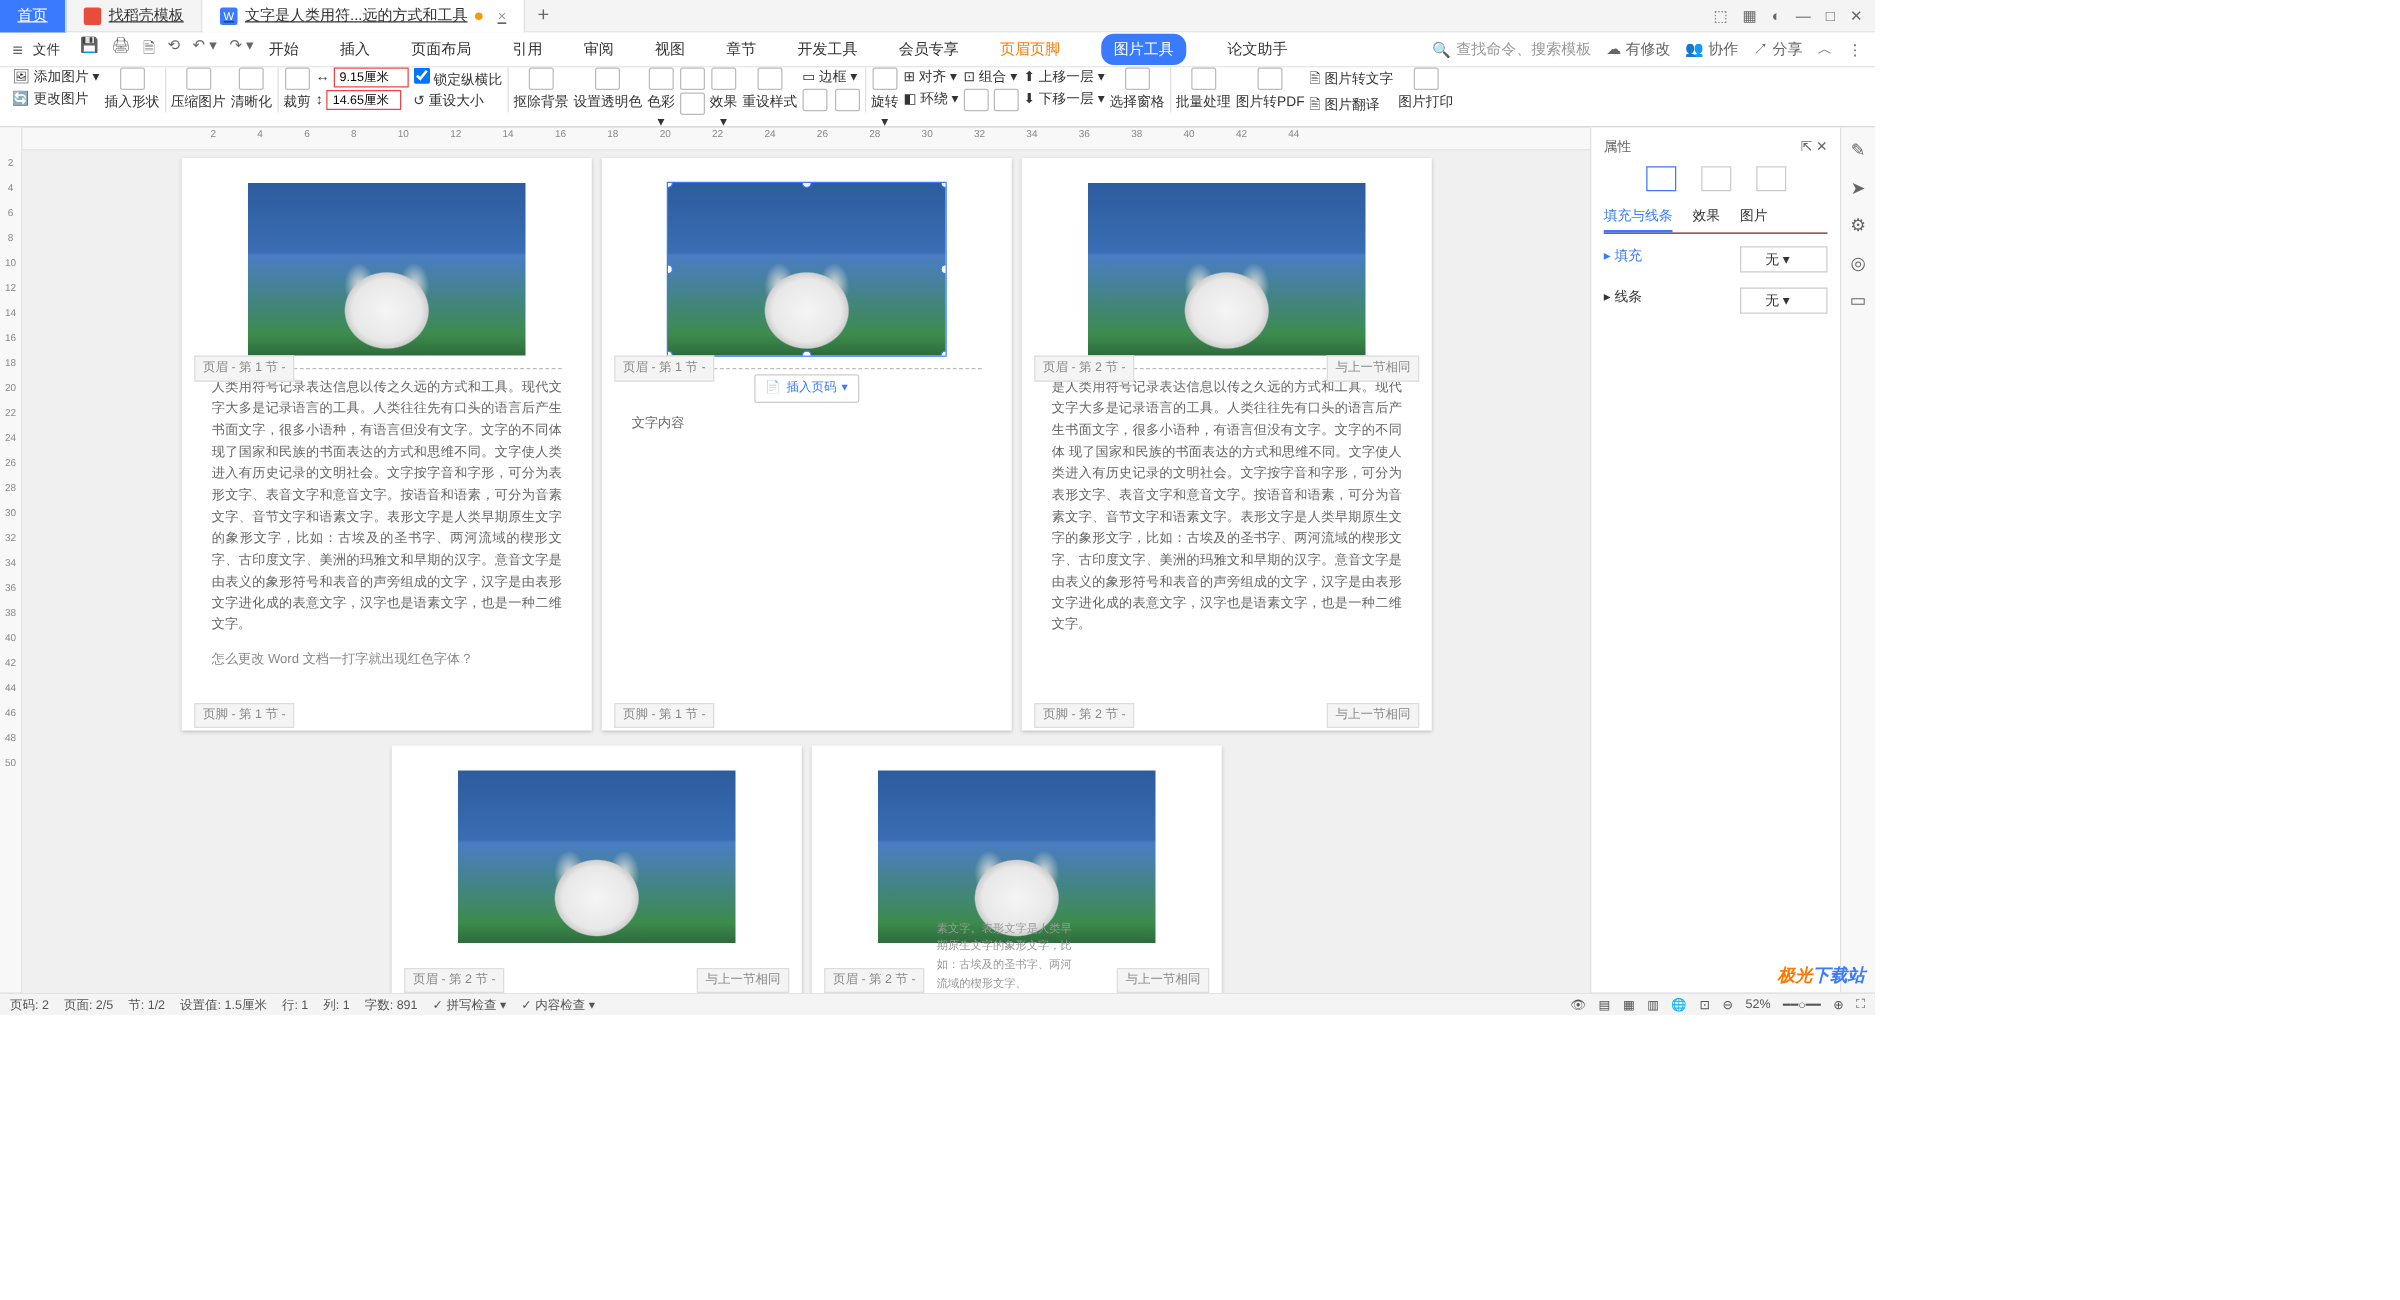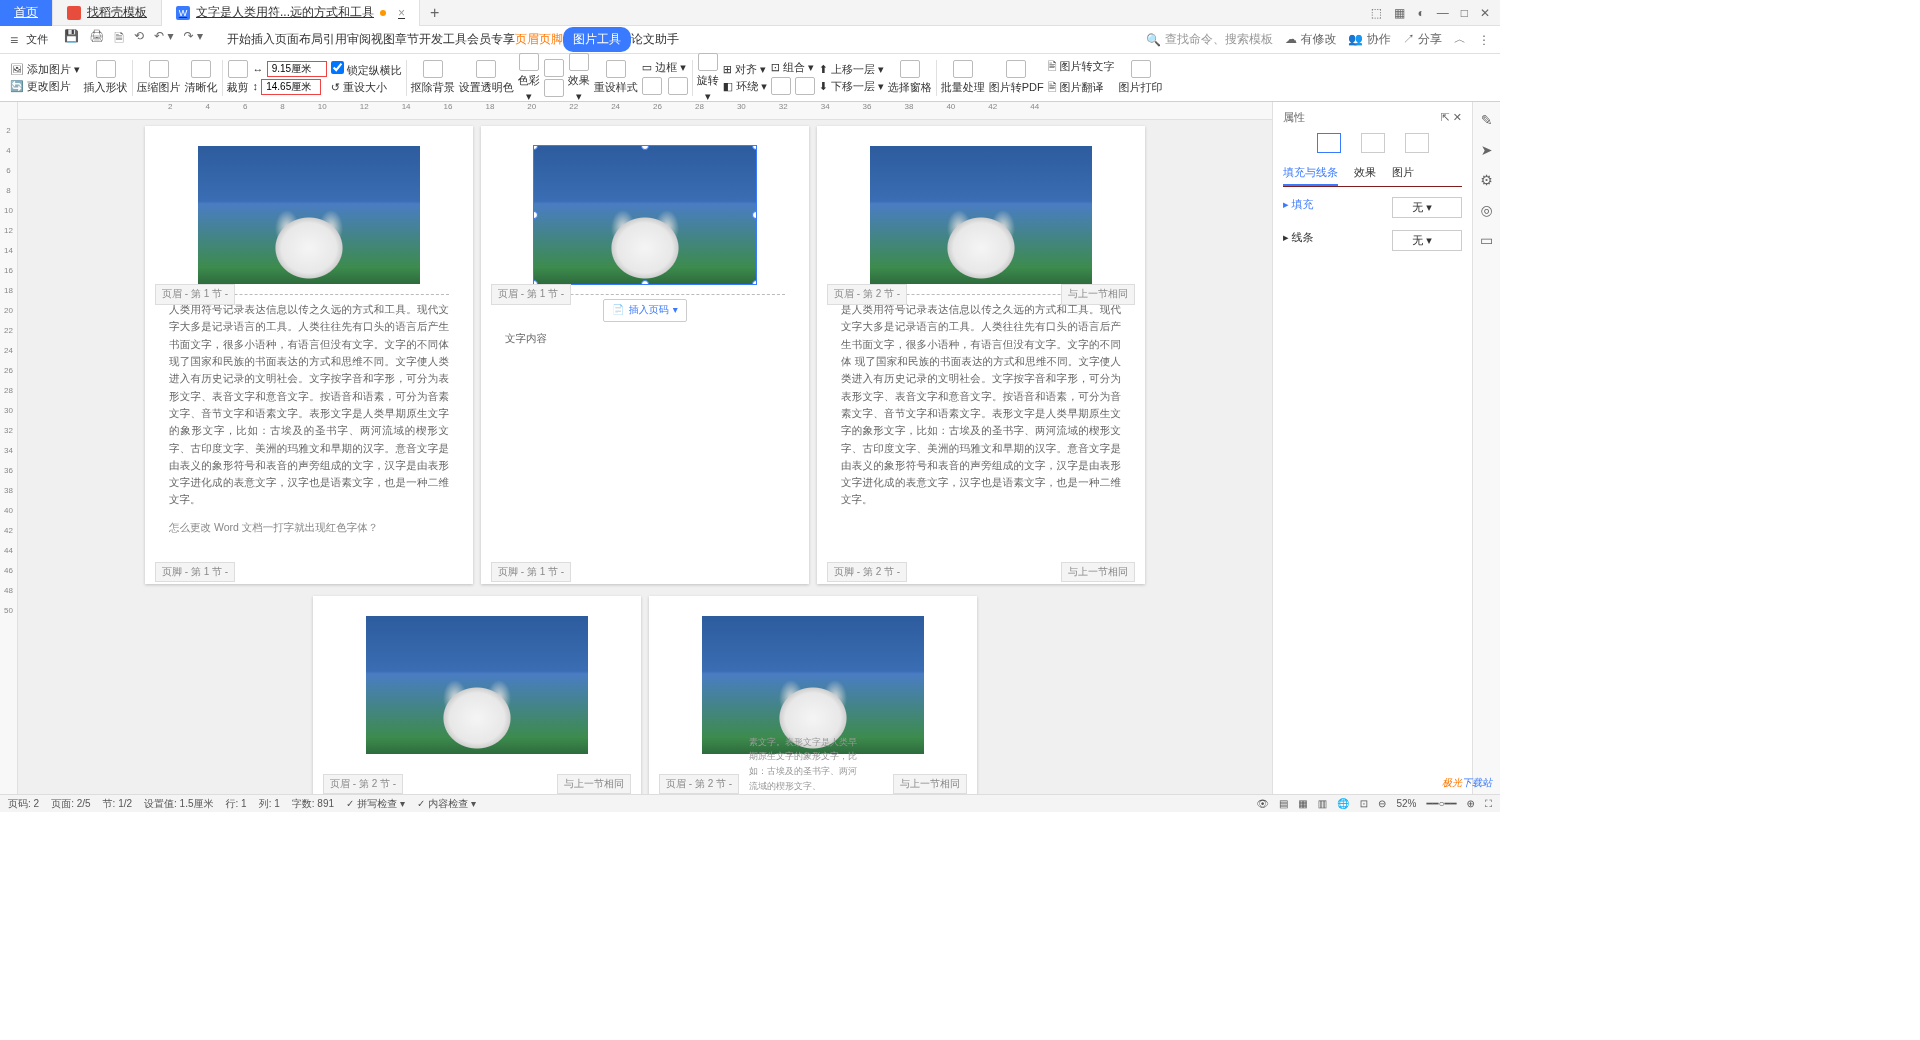--- a/index.html
+++ b/index.html
@@ -18,29 +18,29 @@
 .titlebar-right { margin-left: auto; display: flex; gap: 12px; padding-right: 10px; color: #666; align-items: center; }
 .titlebar-right span { cursor: pointer; }
 
 
 .menubar { height: 28px; display: flex; align-items: center; padding: 0 10px; gap: 4px; border-bottom: 1px solid #e0e0e0; background:#fff; }
 .menu-left { display: flex; align-items: center; gap: 8px; }
 .hamburger { font-size: 14px; color: #666; }
 .file-btn { font-size: 11px; }
 .qat { display: flex; gap: 10px; color: #666; padding: 0 8px; }
 .qat span { cursor: pointer; }
-.menu-tabs { display: flex; gap: 0; margin-left: 12px; }
+.menu-tabs { display: flex; gap: 33px; }
 .menu-tab { font-size: 12px; color: #333; cursor: pointer; padding: 4px 0; }
 .menu-tab.hl-orange { color: #ff7800; }
 .menu-tab.hl-blue { background: #3a7afe; color: #fff; padding: 4px 10px; border-radius: 10px; }
 .menu-right { margin-left: auto; display: flex; align-items: center; gap: 12px; color: #666; }
 .search-box { display: flex; align-items: center; gap: 4px; color: #999; }
 
 
-.ribbon { height: 48px; display: flex; align-items: center; padding: 0 10px; gap: 4px; border-bottom: 1px solid #d0d0d0; background:#fff; font-size: 11px; }
+.ribbon { height: 48px; display: flex; align-items: flex-start; padding: 0 10px; gap: 4px; border-bottom: 1px solid #d0d0d0; background:#fff; font-size: 11px; }
 .rib-group { display: flex; flex-direction: column; gap: 2px; align-items:center; }
 .rib-icon { width: 20px; height: 18px; border: 1px solid #bbb; border-radius: 2px; }
 .rib-v { display:flex; flex-direction:column; gap:2px; }
 .rib-sz { display:flex; flex-direction:column; gap:2px; }
 .rib-sz input { width: 60px; height: 16px; font-size: 10px; border:1px solid #ef4444; padding:0 4px; }
 .rib-sep { width: 1px; height: 36px; background: #e0e0e0; }
 
 
 .workspace { position: absolute; top: 102px; left: 0; right: 0; bottom: 18px; display: flex; }
 .ruler-v { width: 18px; background: #f8f8f8; border-right: 1px solid #e0e0e0; font-size: 8px; color:#888; display:flex; flex-direction:column; align-items:center; padding-top:24px; gap:11px; }
@@ -84,21 +84,21 @@
 .radio-list label { display:block; margin-bottom:6px; font-size:11px; }
 .radio-list input { margin-right:6px; }
 
 .right-rail { width: 28px; background:#f8f8f8; border-left:1px solid #e0e0e0; display:flex; flex-direction:column; align-items:center; gap:14px; padding-top:10px; color:#666; }
 .right-rail span { cursor:pointer; font-size:14px; }
 
 
 .statusbar { position:absolute; bottom:0; left:0; right:0; height:18px; background:#f4f4f4; border-top:1px solid #ddd; display:flex; align-items:center; padding:0 8px; font-size:10px; color:#555; gap:12px; }
 .statusbar .right { margin-left:auto; display:flex; gap:10px; align-items:center; }
 
-.watermark { position:absolute; right:8px; bottom:22px; font-size:10px; font-weight:normal; font-style:italic; }
+.watermark { position:absolute; right:8px; bottom:22px; font-size:14px; font-weight:bold; font-style:italic; }
 .watermark .g { color:#ff7800; }
 .watermark .t { color:#3a7afe; }
 </style>
 </head>
 <body>
 
 <div class="titlebar">
   <div class="tab active-blue">
       <span>首页</span>
     </div>

